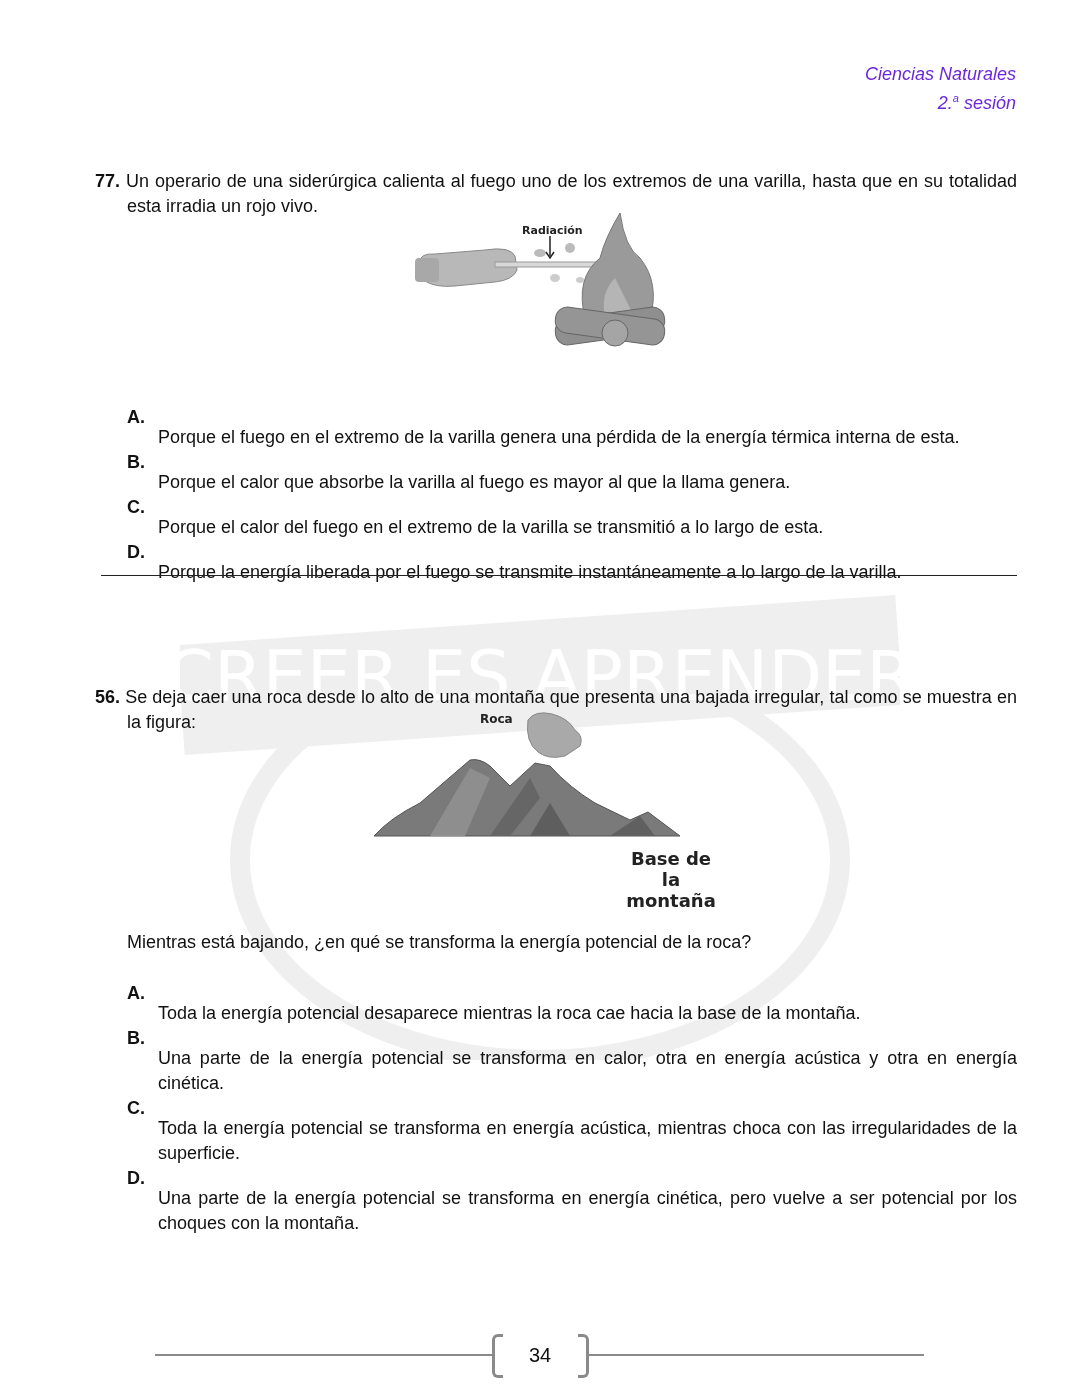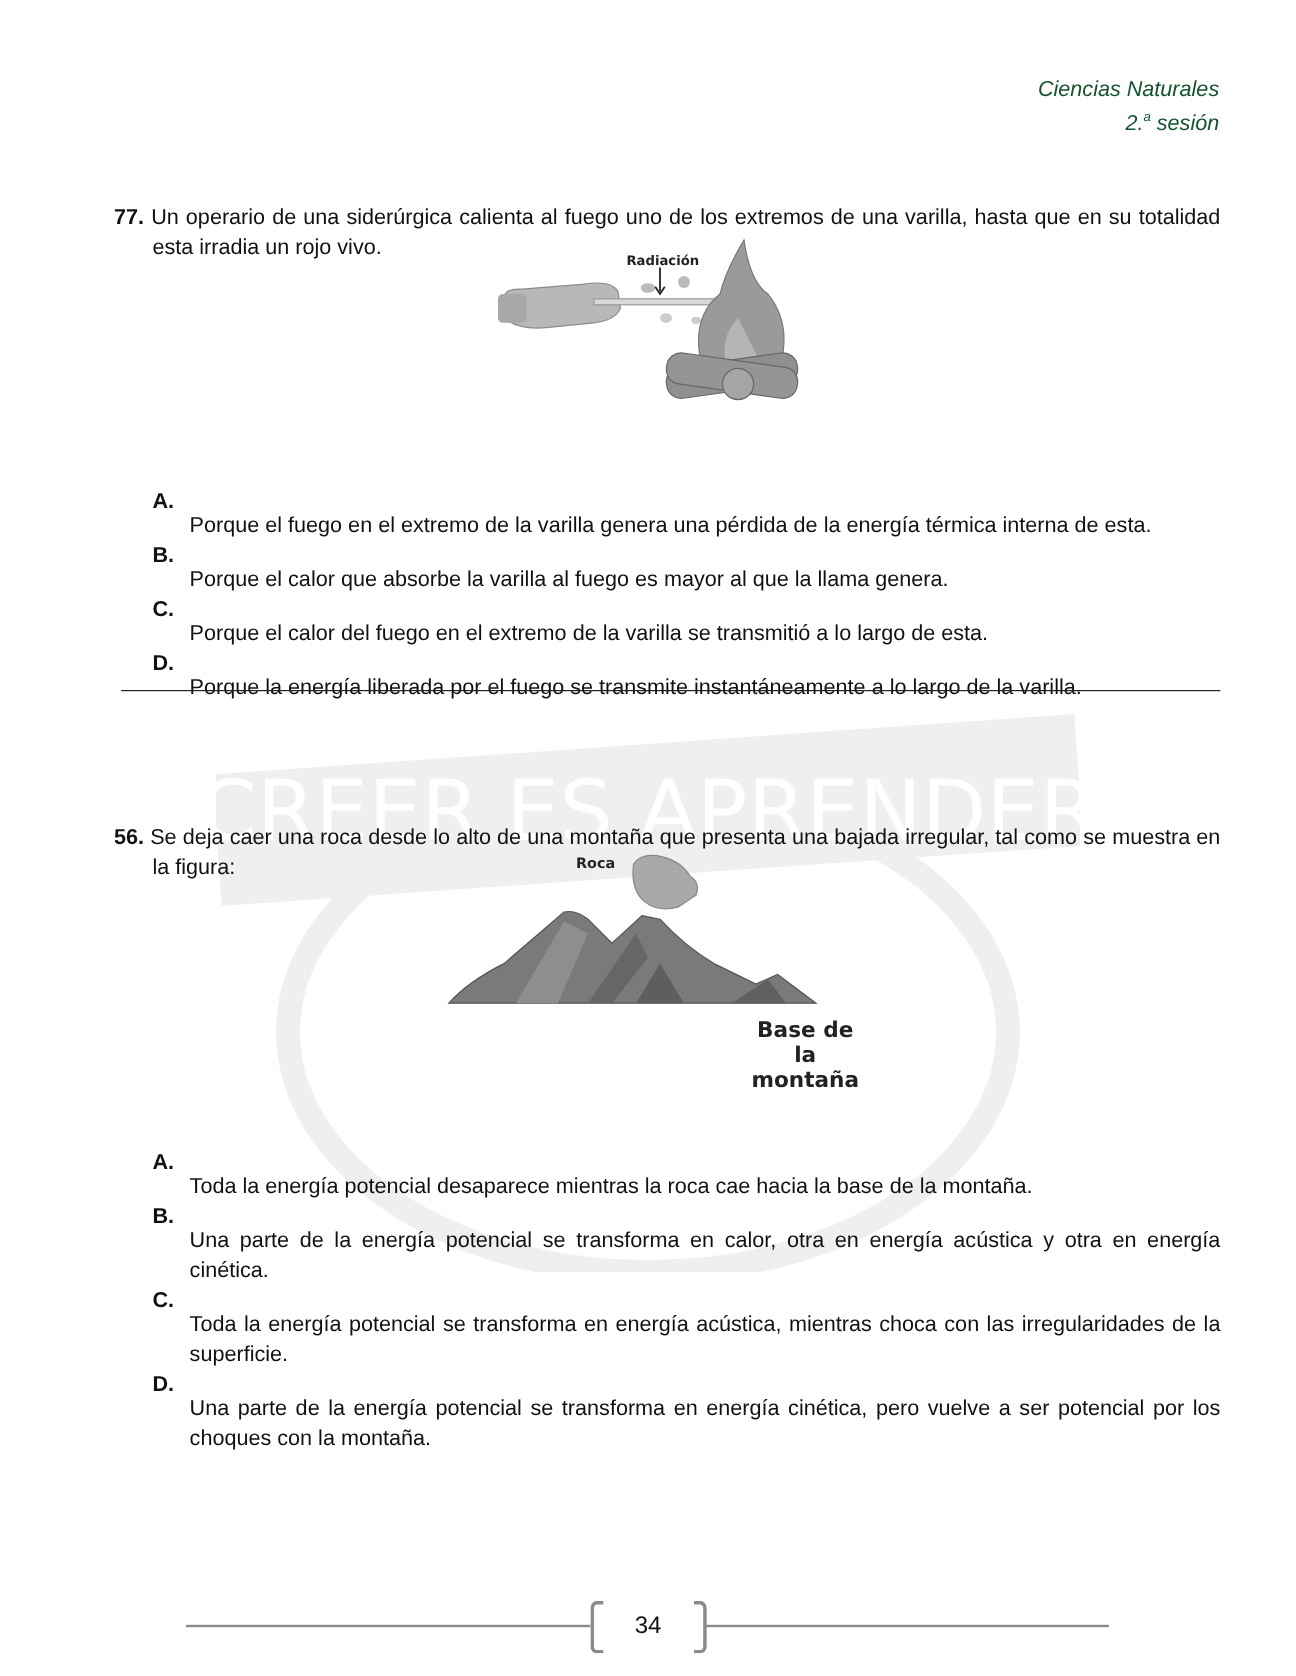--- a/index.html
+++ b/index.html
@@ -1,21 +1,21 @@
 <!DOCTYPE html>
 <html><head>
 <meta charset="utf-8">
 <style>
   html, body { margin:0; padding:0; background:#fff; }
   body { width:1080px; height:1397px; position:relative; overflow:hidden;
          font-family:"Liberation Sans", sans-serif; color:#111; }
   .watermark { position:absolute; left:180px; top:560px; width:720px; height:500px;
                pointer-events:none; opacity:0.06; }
   .header { position:absolute; right:64px; top:62px; text-align:right;
-            font-style:italic; font-size:18px; line-height:24px; color:#14532d; }
+            font-style:italic; font-size:18px; line-height:24px; color:#6d28d9; }
   .header sup { font-size:11px; }
   .q { position:absolute; left:95px; width:922px; font-size:18px; line-height:25px; }
   .q .num { font-weight:bold; }
   .q .stem { text-align:justify; padding-left:32px; text-indent:-32px;margin-top:36px; }
   .q .sub { padding-left:32px; text-align:justify; }
   .opts { list-style:none; margin:0; padding:0 0 0 32px; }
   .opts li { display:flex; line-height:25px; }
   .opts .letter { font-weight:bold; width:31px; flex:none; }
   .opts .txt { flex:1; text-align:justify;margin-top:20px; }
   .divider { position:absolute; left:101px; top:575px; width:916px; height:0;
@@ -37,21 +37,21 @@
 
 <div class="header">
   <div>Ciencias Naturales</div>
   <div><span>2.</span><sup>a</sup> <span>sesión</span></div>
 </div>
 
 <div class="q" style="top:133px;">
   <div class="stem"><span class="num">77.</span> <span>Un operario de una siderúrgica calienta al fuego uno de los extremos de una varilla, hasta que en su totalidad esta irradia un rojo vivo.</span></div>
 </div>
 
-<div class="fig" style="left:415px; top:195px; width:265px; height:145px;text-align:right;">
+<div class="fig" style="left:415px; top:208px; width:265px; height:145px;text-align:right;">
   <svg width="265" height="145" viewBox="0 0 265 145">
 
     <path d="M5 55 Q4 45 20 46 L70 42 Q95 38 100 48 L102 62 Q98 72 80 74 L40 78 Q20 80 8 72 Z" fill="#b8b8b8" stroke="#8a8a8a"></path>
     <rect x="0" y="50" width="24" height="24" rx="4" fill="#a8a8a8"></rect>
 
     <rect x="80" y="54" width="110" height="5" fill="#d8d8d8" stroke="#999"></rect>
 
     <ellipse cx="125" cy="45" rx="6" ry="4" fill="#bbb"></ellipse>
     <ellipse cx="140" cy="70" rx="5" ry="4" fill="#ccc"></ellipse>
     <ellipse cx="155" cy="40" rx="5" ry="5" fill="#bbb"></ellipse>
@@ -107,20 +107,21 @@
     <path d="M158 12 Q165 2 182 6 Q198 10 205 22 Q214 28 210 38 L195 48 Q178 52 168 44 Q155 34 158 12 Z" fill="#a9a9a9" stroke="#888"></path>
   </svg>
   <div class="fig-label" style="left:110px; top:4px; font-size:12px;">Roca</div>
   <div class="fig-label" style="left:256px; top:140px; font-size:18px; text-align:center; width:90px; line-height:21px;">
     <div>Base de la</div>
     <div>montaña</div>
   </div>
 </div>
 
 <div class="q" style="top:930px;">
+  <div class="sub">Mientras está bajando, ¿en qué se transforma la energía potencial de la roca?</div>
   <ul class="opts" style="margin-top:26px;">
     <li>
         <span class="letter">A.</span>
         <span class="txt">Toda la energía potencial desaparece mientras la roca cae hacia la base de la montaña.</span>
       </li>
     <li>
         <span class="letter">B.</span>
         <span class="txt">Una parte de la energía potencial se transforma en calor, otra en energía acústica y otra en energía cinética.</span>
       </li>
     <li>

